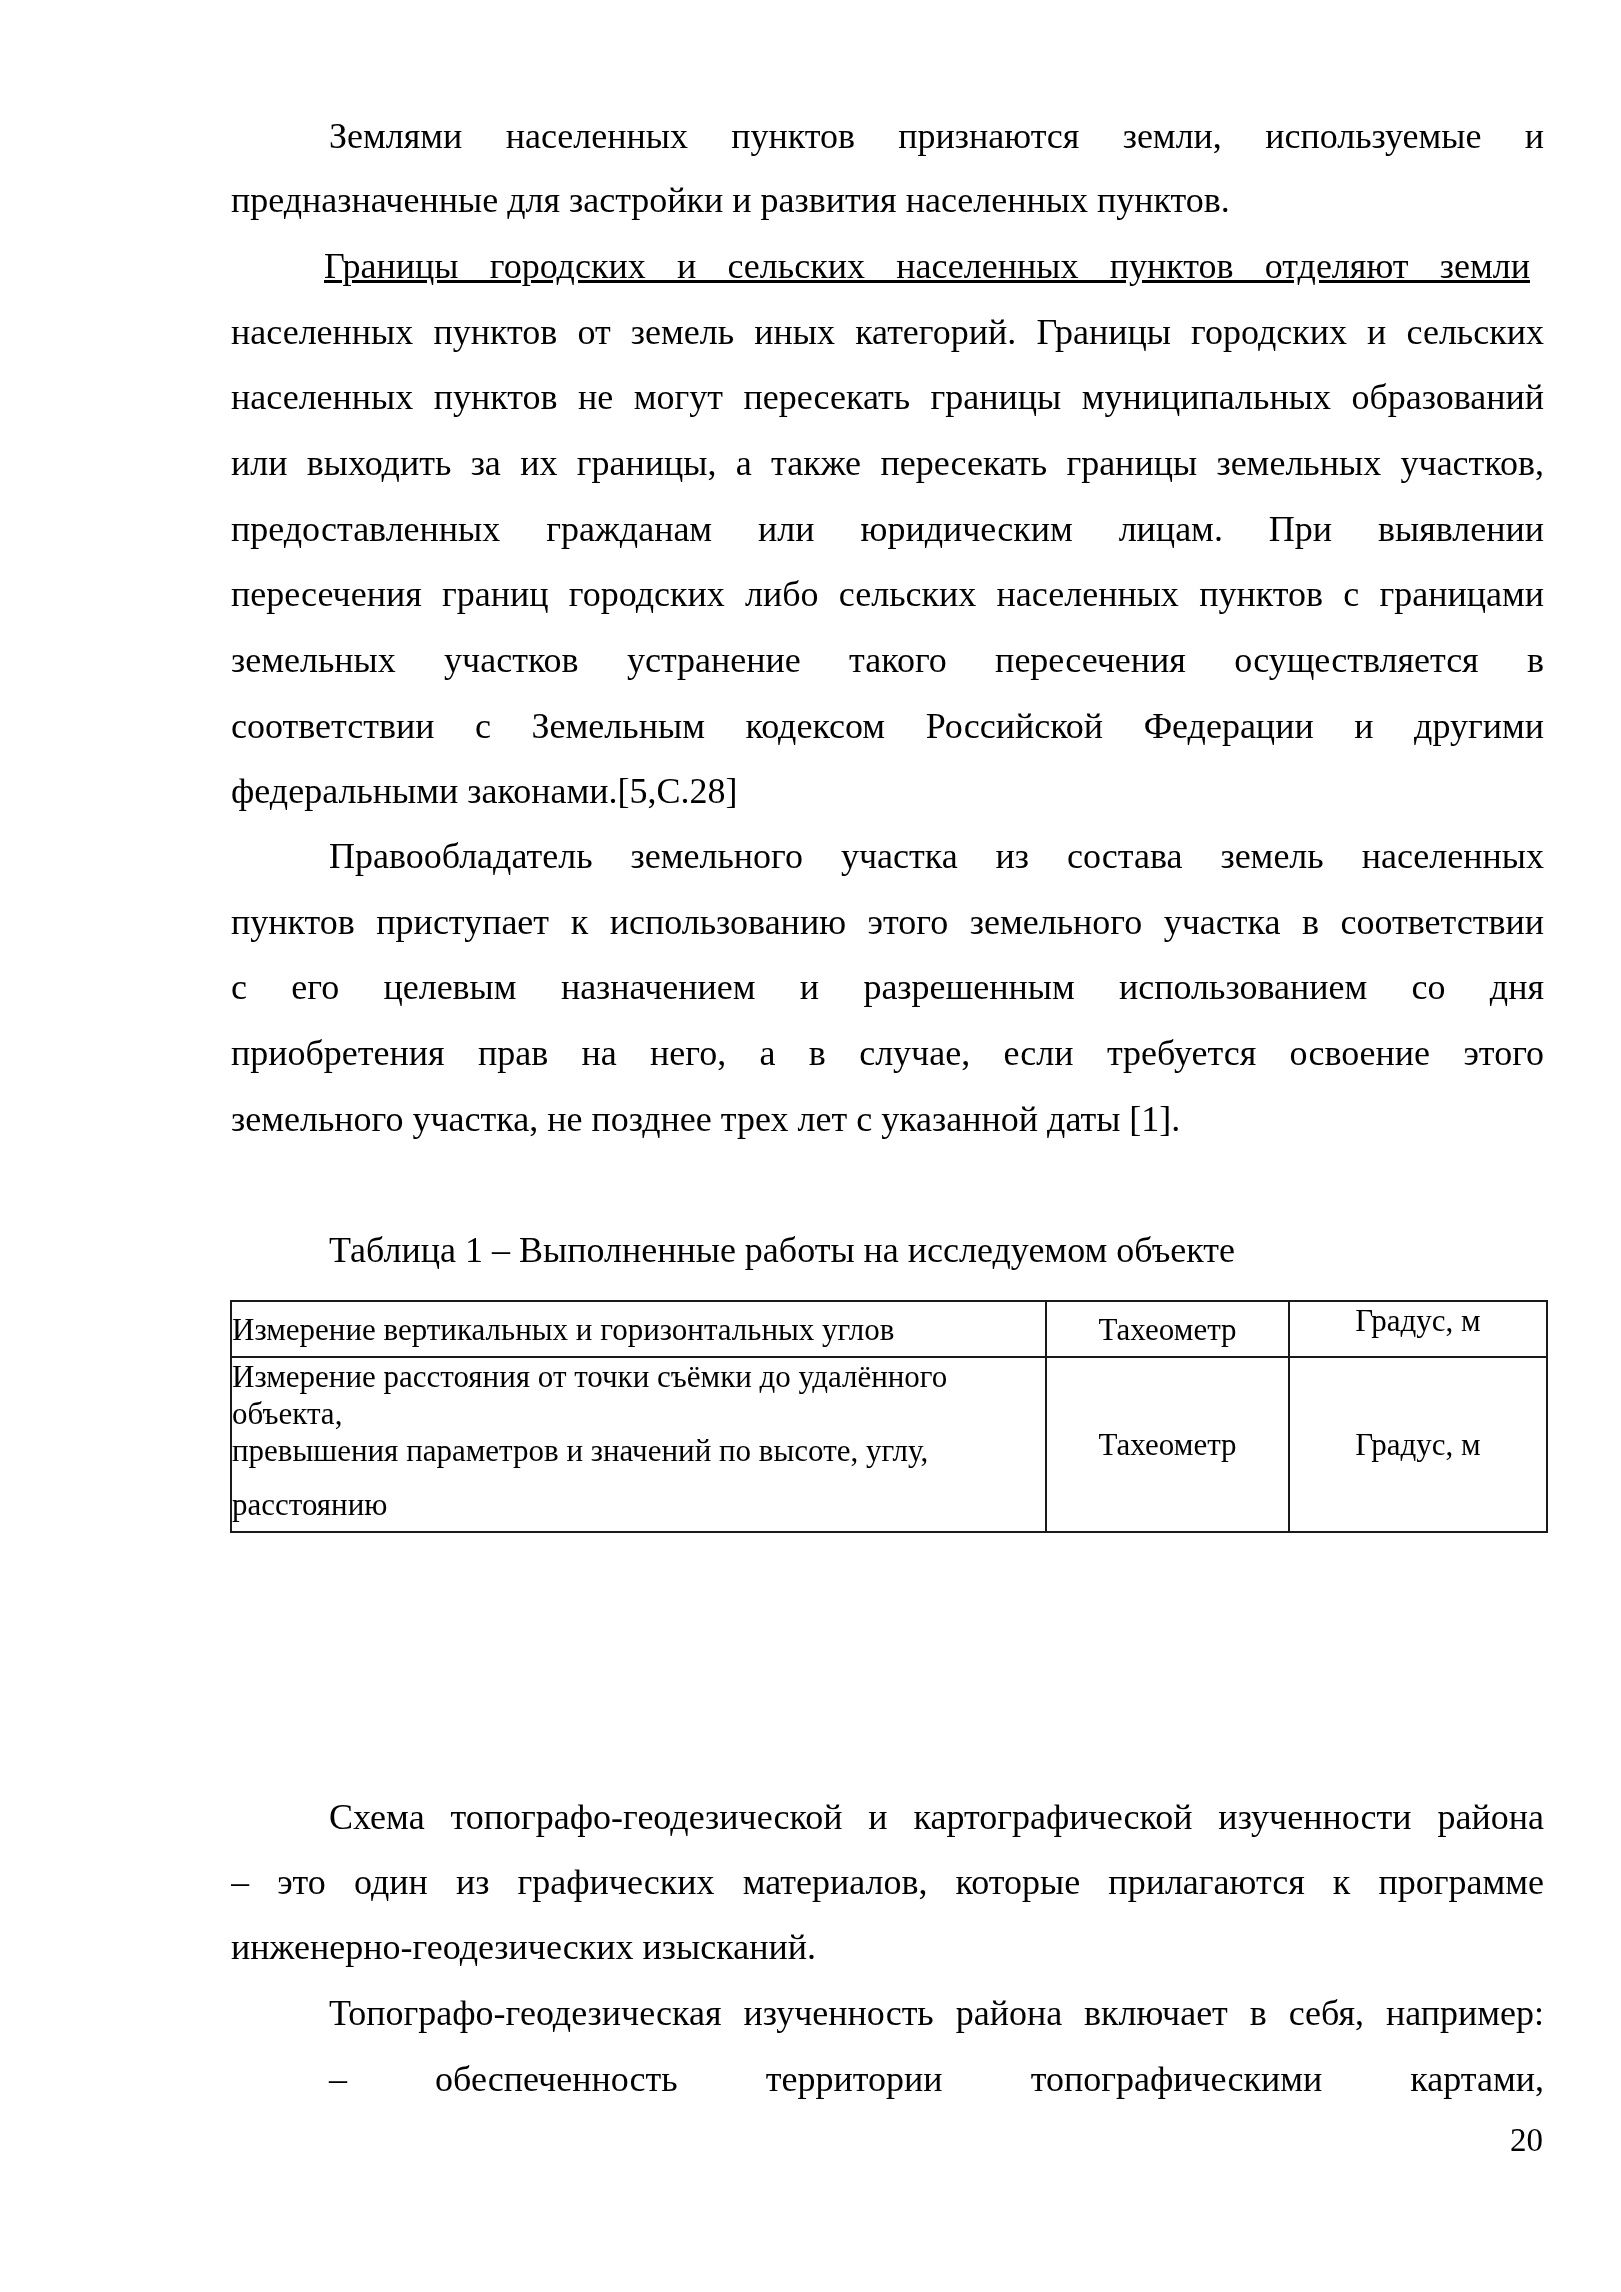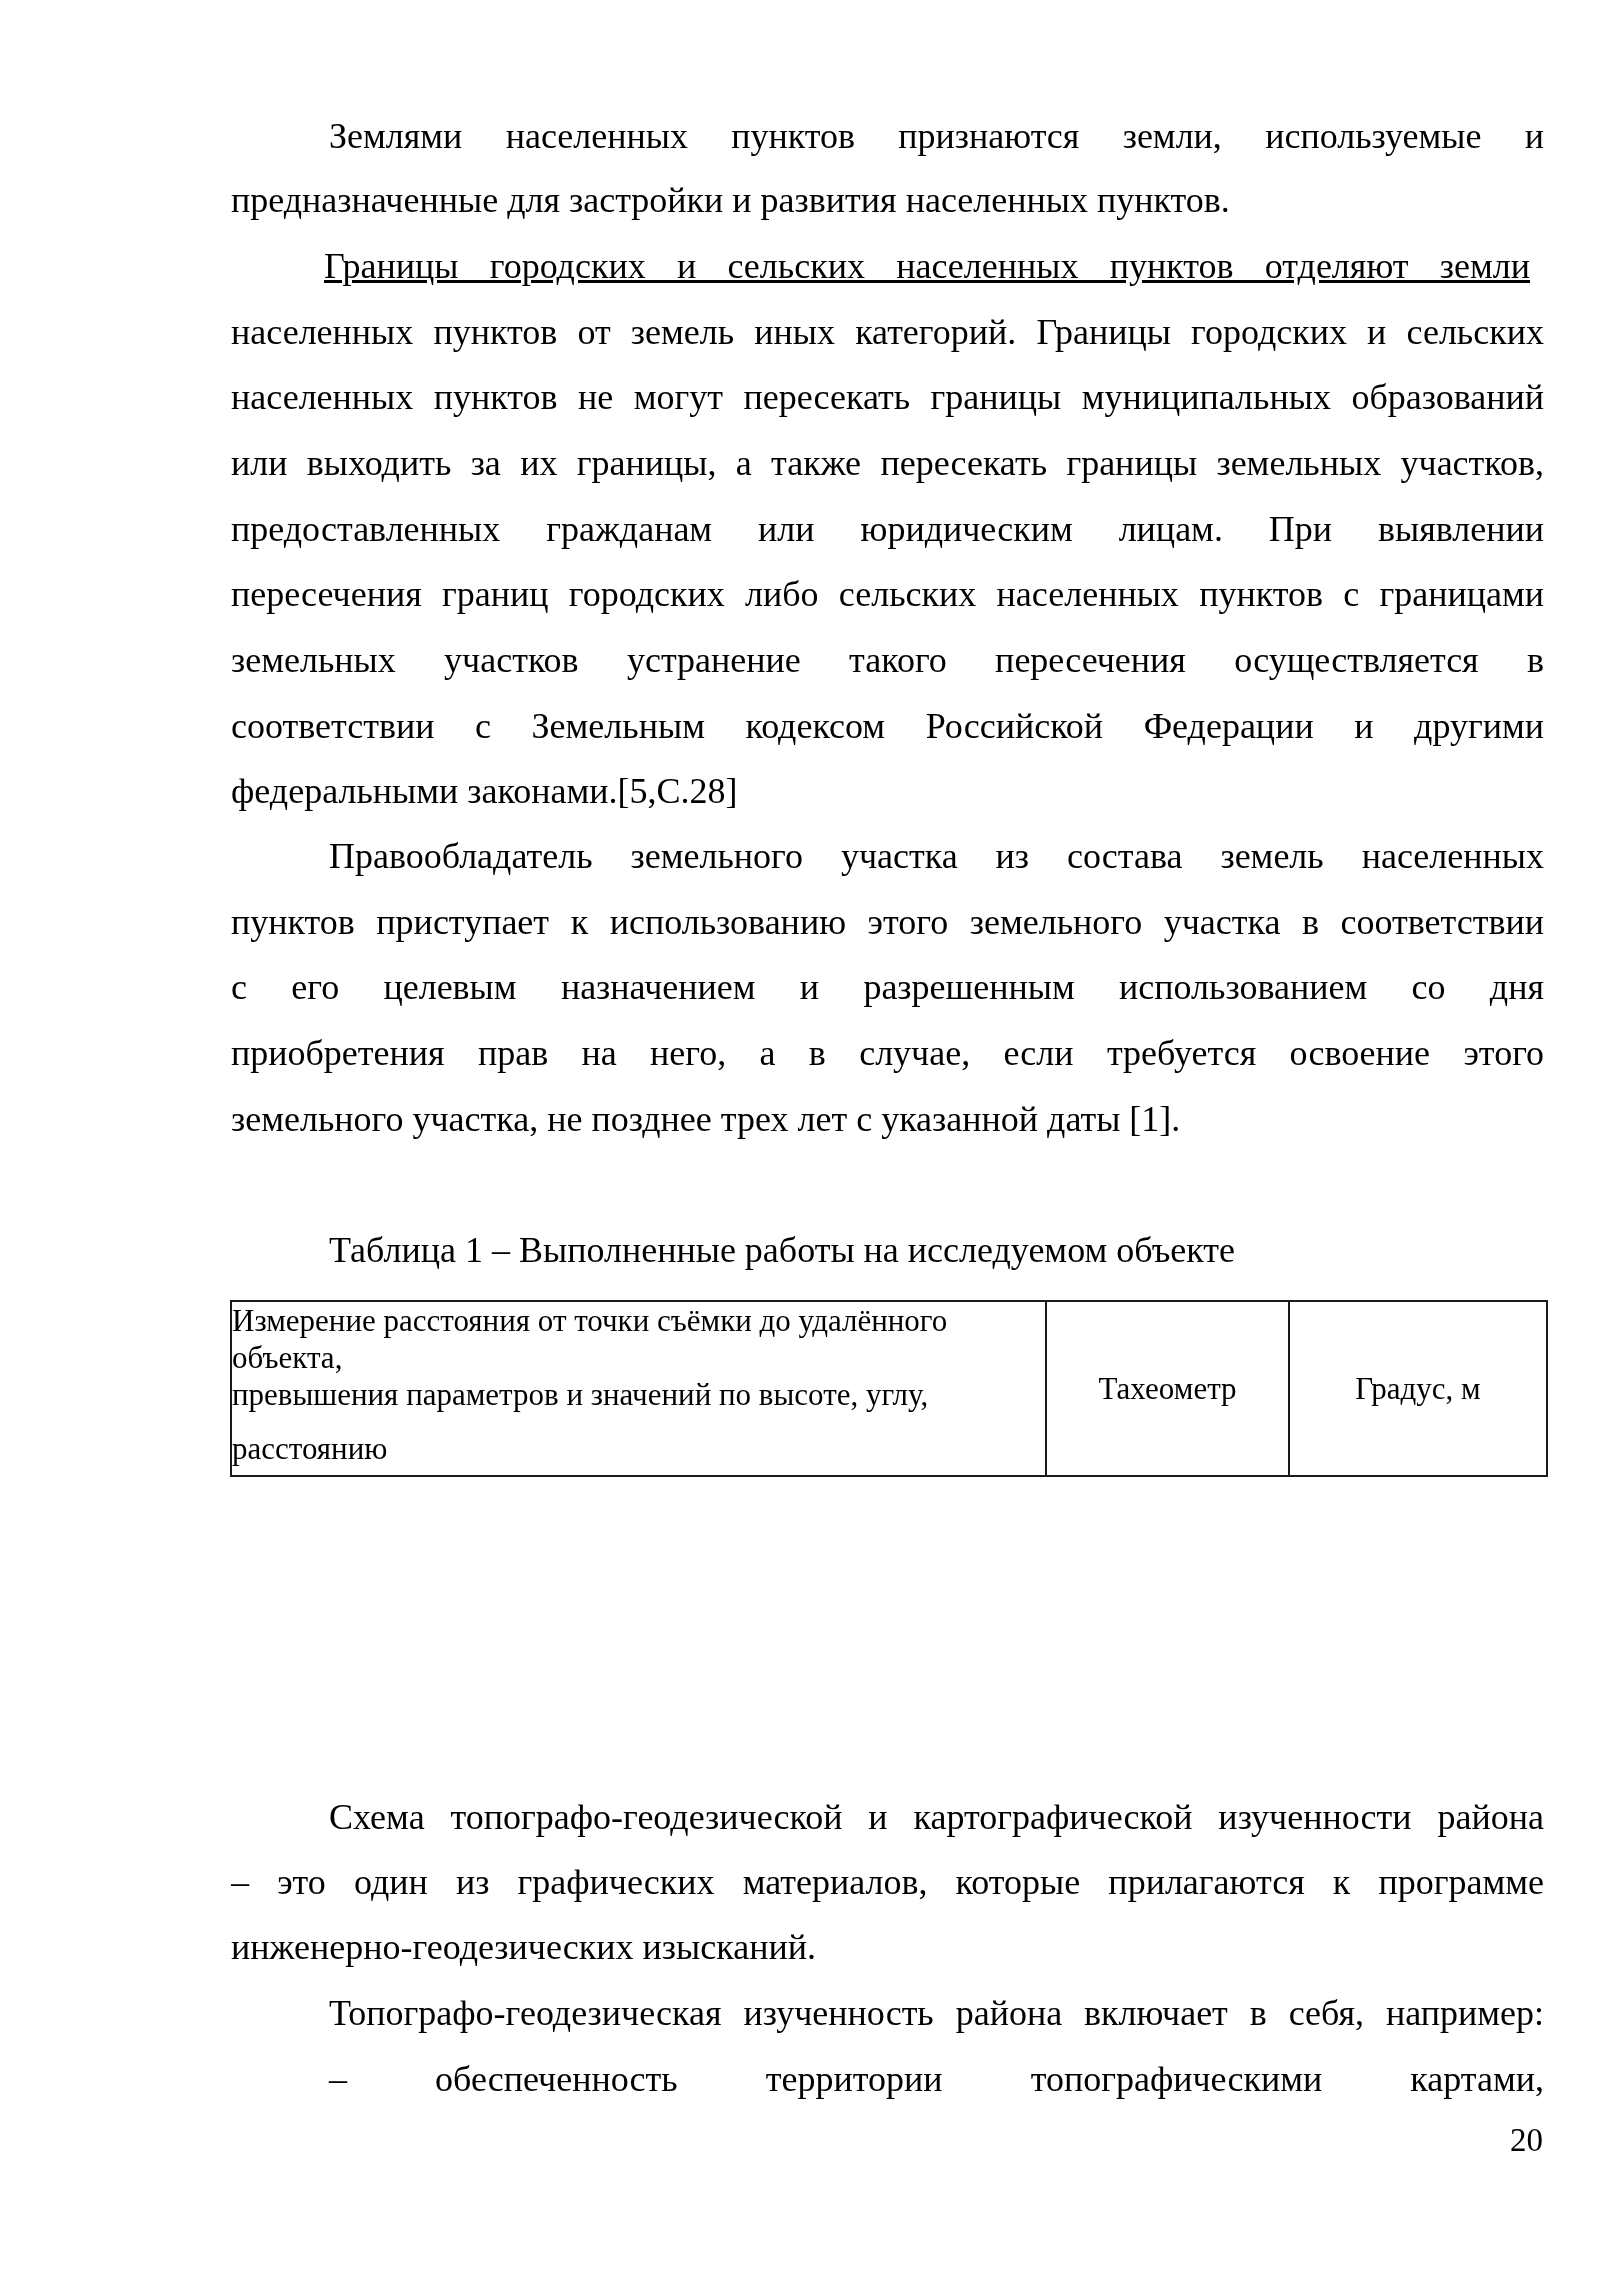--- a/index.html
+++ b/index.html
@@ -55,20 +55,25 @@
 
 <div class="caption" style="top:1229px">Таблица 1 – Выполненные работы на исследуемом объекте</div>
 
 <table class="works">
   <colgroup>
     <col style="width:815px">
     <col style="width:243px">
     <col style="width:258px">
   </colgroup>
   <tbody>
+  <tr class="r1">
+    <td class="l">Измерение вертикальных и горизонтальных углов</td>
+    <td class="c">Тахеометр</td>
+    <td class="c top">Градус, м</td>
+  </tr>
   <tr class="r3">
     <td class="l top">
       <div>Измерение расстояния от точки съёмки до удалённого</div>
       <div>объекта,</div>
       <div>превышения параметров и значений по высоте, углу,</div>
       <div style="margin-top:17px">расстоянию</div>
     </td>
     <td class="c">Тахеометр</td>
     <td class="c">Градус, м</td>
   </tr>

